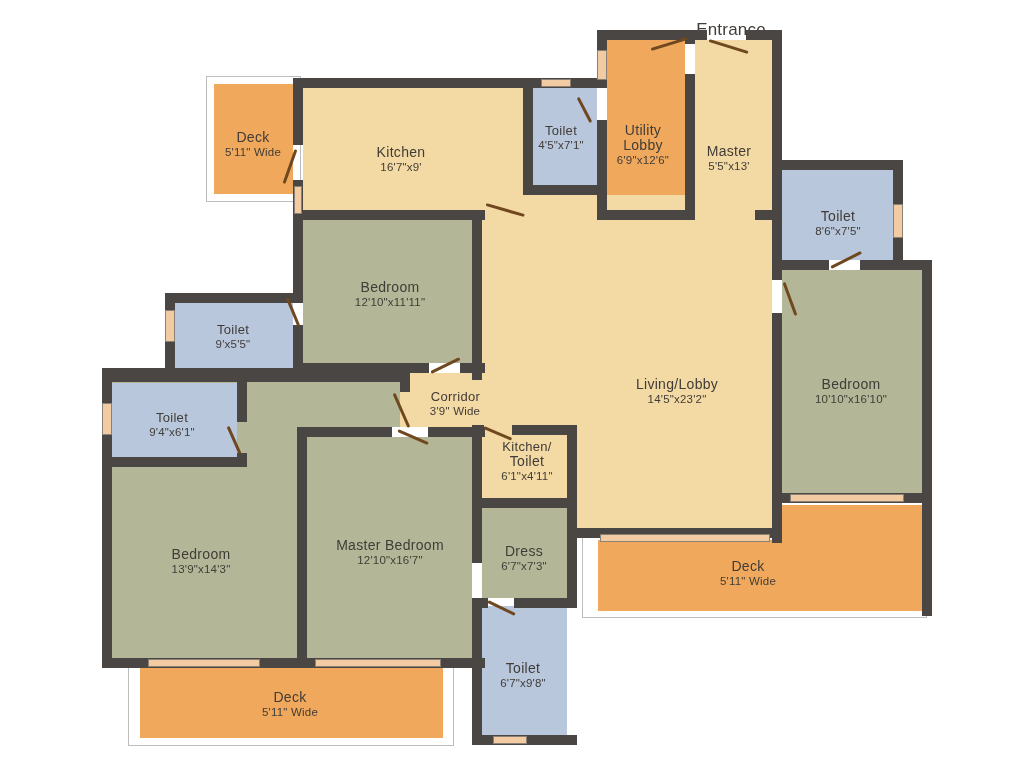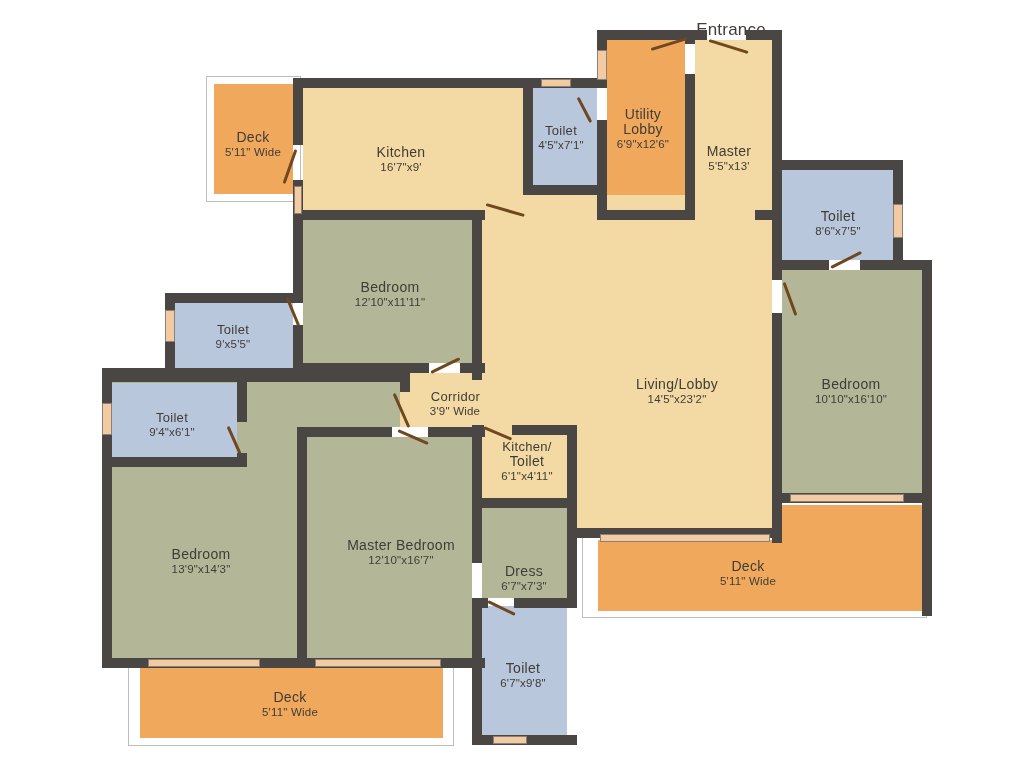--- a/index.html
+++ b/index.html
@@ -61,21 +61,21 @@
       <span class="dim">5'11" Wide</span>
     </div>
   <div class="lbl" style="left:401px;top:144px;">
     <span class="nm">Kitchen</span>
       <span class="dim">16'7"x9'</span>
     </div>
   <div class="lbl small" style="left:561px;top:124px;">
     <span class="nm">Toilet</span>
       <span class="dim">4'5"x7'1"</span>
     </div>
-  <div class="lbl" style="left:643px;top:106px;">
+  <div class="lbl" style="left:643px;top:122px;">
     <span class="nm">Utility</span>
       <span class="nm2">Lobby</span>
       <span class="dim">6'9"x12'6"</span>
     </div>
   <div class="lbl" style="left:729px;top:143px;">
     <span class="nm">Master</span>
       <span class="dim">5'5"x13'</span>
     </div>
   <div class="lbl" style="left:838px;top:208px;">
     <span class="nm">Toilet</span>
@@ -102,30 +102,30 @@
       <span class="dim">9'x5'5"</span>
     </div>
   <div class="lbl small" style="left:172px;top:411px;">
     <span class="nm">Toilet</span>
       <span class="dim">9'4"x6'1"</span>
     </div>
   <div class="lbl" style="left:201px;top:546px;">
     <span class="nm">Bedroom</span>
       <span class="dim">13'9"x14'3"</span>
     </div>
-  <div class="lbl" style="left:390px;top:537px;margin-left:11px;">
+  <div class="lbl" style="left:390px;top:537px;">
     <span class="nm">Master Bedroom</span>
       <span class="dim">12'10"x16'7"</span>
     </div>
   <div class="lbl small" style="left:527px;top:440px;">
     <span class="nm">Kitchen/</span>
       <span class="nm2">Toilet</span>
       <span class="dim">6'1"x4'11"</span>
     </div>
-  <div class="lbl" style="left:524px;top:543px;margin-top:20px;">
+  <div class="lbl" style="left:524px;top:543px;">
     <span class="nm">Dress</span>
       <span class="dim">6'7"x7'3"</span>
     </div>
   <div class="lbl" style="left:523px;top:660px;">
     <span class="nm">Toilet</span>
       <span class="dim">6'7"x9'8"</span>
     </div>
   <div class="lbl" style="left:748px;top:558px;">
     <span class="nm">Deck</span>
       <span class="dim">5'11" Wide</span>

